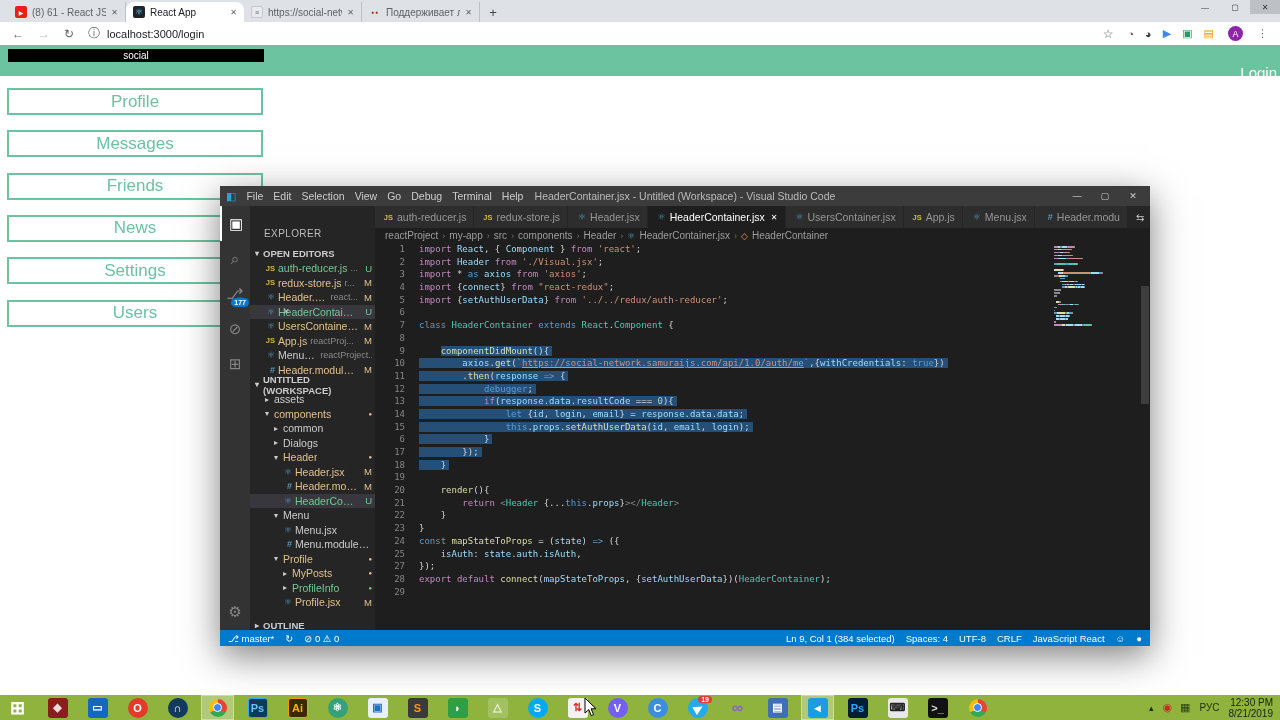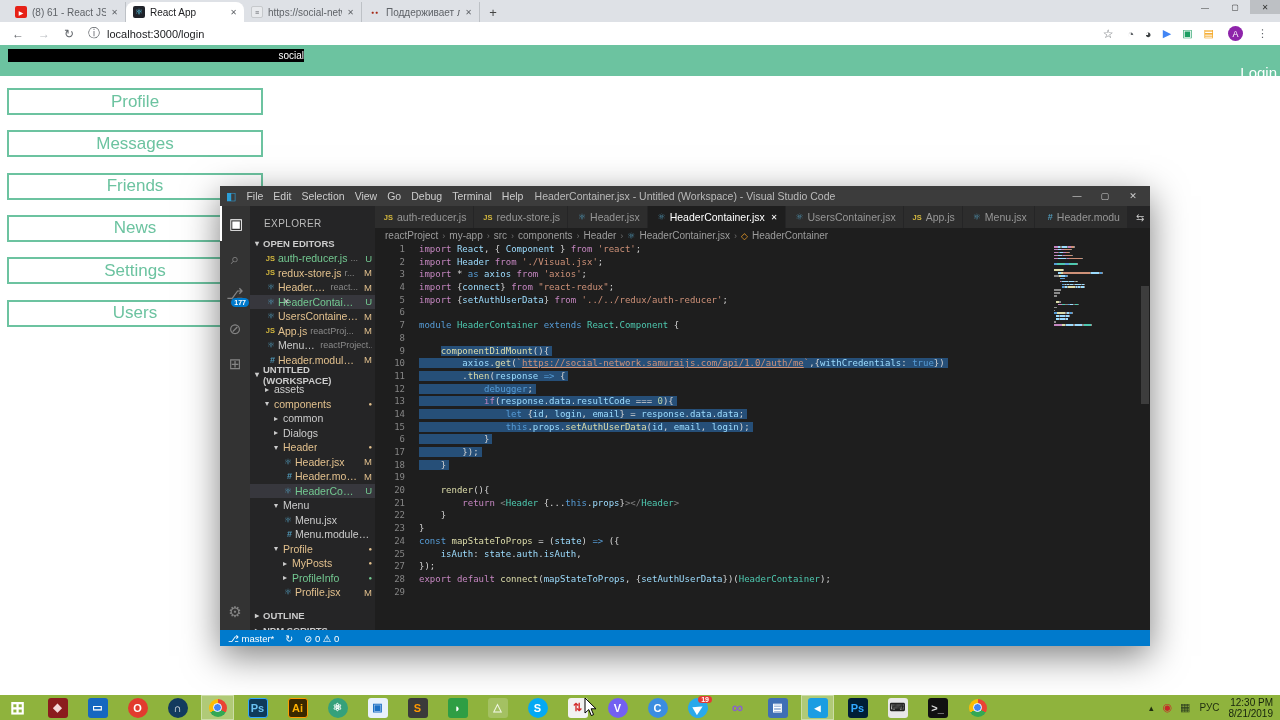--- a/index.html
+++ b/index.html
@@ -32,22 +32,22 @@
   .urlwrap{display:flex;align-items:center;gap:7px;flex:1;}
   .urltext{font-size:11px;color:#202124;}
   .exticons{display:flex;align-items:center;gap:11px;}
   .ext{font-size:11px;}
   .avatar{width:15px;height:15px;border-radius:50%;background:#8e24aa;color:#fff;font-size:9px;
           display:flex;align-items:center;justify-content:center;}
   .morev{color:#5f6368;font-size:11px;letter-spacing:0;}
 
   
   .tealband{position:absolute;left:0;top:45px;width:1280px;height:31px;overflow:hidden;}
-  .brandbox{position:absolute;top:4px;left:8px;width:296px;height:13px;background:#000;color:#fff;
-            font-size:10px;text-align:right;line-height:13px;}
+  .brandbox{position:absolute;top:4px;left:8px;width:256px;height:13px;background:#000;color:#fff;
+            font-size:10px;text-align:center;line-height:13px;}
   .loginlink{position:absolute;right:3px;bottom:-5px;color:#fff;font-size:15px;}
   .mbox{position:absolute;left:7px;width:256px;height:27px;display:flex;align-items:center;
         justify-content:center;font-size:17px;background:#fff;box-sizing:border-box;}
 
   
   .vsc{position:absolute;left:220px;top:186px;width:930px;height:460px;background:#1e1e1e;
        box-shadow:0 10px 34px rgba(0,0,0,.5);z-index:5;}
   .vtitle{height:20px;background:#3c3c3c;display:flex;align-items:center;color:#cccccc;
           font-size:10.5px;position:relative;padding-left:6px;gap:5px;}
   .vlogo{color:#2c9fd8;font-size:11px;}
@@ -59,21 +59,21 @@
   .actbar{width:30px;background:#333333;display:flex;flex-direction:column;align-items:center;position:relative;}
   .aicon{height:35px;width:30px;display:flex;align-items:center;justify-content:center;
          font-size:15px;color:#858585;position:relative;box-sizing:border-box;}
   .aicon.active{color:#ffffff;border-left:2px solid #fff;}
   .scmbadge{position:absolute;right:1px;bottom:4px;background:#007acc;color:#fff;font-size:7px;
             border-radius:8px;padding:1px 3px;font-weight:bold;}
   .agear{position:absolute;bottom:4px;left:0;width:30px;height:28px;display:flex;align-items:center;
          justify-content:center;color:#858585;font-size:15px;}
   .sidebar{width:125px;background:#252526;color:#bbbbbb;font-size:10.5px;overflow:hidden;
            display:flex;flex-direction:column;}
-  .exptitle{height:18px;padding:12px 0 0 14px;font-size:10px;color:#bbbbbb;letter-spacing:.4px;flex:none;}
+  .exptitle{height:18px;padding:22px 0 0 14px;font-size:10px;color:#bbbbbb;letter-spacing:.4px;flex:none;}
   .sechdr{font-weight:bold;font-size:9.5px;color:#cccccc;display:flex;align-items:center;height:15px;
           padding-left:3px;gap:2px;flex:none;}
   .chev{color:#cccccc;font-size:8px;width:8px;text-align:center;flex:none;}
   .oerow,.trow{display:flex;align-items:center;height:14.5px;gap:3px;white-space:nowrap;
                overflow:hidden;flex:none;padding-right:3px;}
   .oerow{padding-left:14px;}
   .oerow.active,.trow.selected{background:#37373d;}
   .oeclose{position:absolute;left:33px;color:#cccccc;font-size:8px;}
   .fi{width:11px;flex:none;text-align:right;font-weight:bold;font-size:7.5px;}
   .fi-js{color:#d4b83e;}
@@ -427,21 +427,21 @@
           <span class="cicon-symbol">◇</span>
           <span>HeaderContainer</span>
         </div>
       <div class="codewrap" id="codewrap">
           <div class="cline"><span class="lnum">1</span><span class="lcontent"><span><span class="tk-k">import </span><span class="tk-v">React</span><span class="tk-w">, { </span><span class="tk-v">Component</span><span class="tk-w"> } </span><span class="tk-k">from </span><span class="tk-s">'react'</span><span class="tk-w">;</span></span></span></div>
           <div class="cline"><span class="lnum">2</span><span class="lcontent"><span><span class="tk-k">import </span><span class="tk-v">Header</span><span class="tk-k"> from </span><span class="tk-s">'./Visual.jsx'</span><span class="tk-w">;</span></span></span></div>
           <div class="cline"><span class="lnum">3</span><span class="lcontent"><span><span class="tk-k">import </span><span class="tk-w">* </span><span class="tk-b">as </span><span class="tk-v">axios</span><span class="tk-k"> from </span><span class="tk-s">'axios'</span><span class="tk-w">;</span></span></span></div>
           <div class="cline"><span class="lnum">4</span><span class="lcontent"><span><span class="tk-k">import </span><span class="tk-w">{</span><span class="tk-v">connect</span><span class="tk-w">} </span><span class="tk-k">from </span><span class="tk-s">"react-redux"</span><span class="tk-w">;</span></span></span></div>
           <div class="cline"><span class="lnum">5</span><span class="lcontent"><span><span class="tk-k">import </span><span class="tk-w">{</span><span class="tk-v">setAuthUserData</span><span class="tk-w">} </span><span class="tk-k">from </span><span class="tk-s">'../../redux/auth-reducer'</span><span class="tk-w">;</span></span></span></div>
           <div class="cline"><span class="lnum">6</span><span class="lcontent"><span></span></span></div>
-          <div class="cline"><span class="lnum">7</span><span class="lcontent"><span><span class="tk-b">module </span><span class="tk-t">HeaderContainer</span><span class="tk-b"> extends </span><span class="tk-t">React</span><span class="tk-w">.</span><span class="tk-t">Component</span><span class="tk-w"> {</span></span></span></div>
+          <div class="cline"><span class="lnum">7</span><span class="lcontent"><span><span class="tk-b">class </span><span class="tk-t">HeaderContainer</span><span class="tk-b"> extends </span><span class="tk-t">React</span><span class="tk-w">.</span><span class="tk-t">Component</span><span class="tk-w"> {</span></span></span></div>
           <div class="cline"><span class="lnum">8</span><span class="lcontent"><span></span></span></div>
           <div class="cline"><span class="lnum">9</span><span class="lcontent"><span>    </span><span class="selbg"><span class="tk-f">componentDidMount</span><span class="tk-w">(){</span></span></span></div>
           <div class="cline"><span class="lnum">10</span><span class="lcontent"><span class="selbg"><span class="tk-w">        </span><span class="tk-v">axios</span><span class="tk-w">.</span><span class="tk-f">get</span><span class="tk-w">(</span><span class="tk-s">`</span><span class="tk-u">https://social-network.samuraijs.com/api/1.0/auth/me</span><span class="tk-s">`</span><span class="tk-w">,{</span><span class="tk-v">withCredentials</span><span class="tk-w">: </span><span class="tk-b">true</span><span class="tk-w">})</span></span></span></div>
           <div class="cline"><span class="lnum">11</span><span class="lcontent"><span class="selbg"><span class="tk-w">        .</span><span class="tk-f">then</span><span class="tk-w">(</span><span class="tk-v">response</span><span class="tk-b"> =&gt; </span><span class="tk-w">{</span></span></span></div>
           <div class="cline"><span class="lnum">12</span><span class="lcontent"><span class="selbg"><span class="tk-w">            </span><span class="tk-b">debugger</span><span class="tk-w">;</span></span></span></div>
           <div class="cline"><span class="lnum">13</span><span class="lcontent"><span class="selbg"><span class="tk-w">            </span><span class="tk-k">if</span><span class="tk-w">(</span><span class="tk-v">response</span><span class="tk-w">.</span><span class="tk-v">data</span><span class="tk-w">.</span><span class="tk-v">resultCode</span><span class="tk-w"> === </span><span class="tk-n">0</span><span class="tk-w">){</span></span></span></div>
           <div class="cline"><span class="lnum">14</span><span class="lcontent"><span class="selbg"><span class="tk-w">                </span><span class="tk-b">let</span><span class="tk-w"> {</span><span class="tk-v">id</span><span class="tk-w">, </span><span class="tk-v">login</span><span class="tk-w">, </span><span class="tk-v">email</span><span class="tk-w">} = </span><span class="tk-v">response</span><span class="tk-w">.</span><span class="tk-v">data</span><span class="tk-w">.</span><span class="tk-v">data</span><span class="tk-w">;</span></span></span></div>
           <div class="cline"><span class="lnum">15</span><span class="lcontent"><span class="selbg"><span class="tk-w">                </span><span class="tk-b">this</span><span class="tk-w">.</span><span class="tk-v">props</span><span class="tk-w">.</span><span class="tk-f">setAuthUserData</span><span class="tk-w">(</span><span class="tk-v">id</span><span class="tk-w">, </span><span class="tk-v">email</span><span class="tk-w">, </span><span class="tk-v">login</span><span class="tk-w">);</span></span></span></div>
           <div class="cline"><span class="lnum">6</span><span class="lcontent"><span class="selbg"><span class="tk-w">            }</span></span></span></div>
           <div class="cline"><span class="lnum">17</span><span class="lcontent"><span class="selbg"><span class="tk-w">        });</span></span></span></div>
@@ -490,20 +490,29 @@
         </div>
       <div class="vscroll"></div>
     </div>
   </div>
   <div class="statusbar">
     <span id="statusL" style="display:flex;gap:11px;">
         <span>⎇ master*</span>
         <span>↻</span>
         <span>⊘ 0  ⚠ 0</span>
       </span>
+    <span class="sright" id="statusR">
+        <span>Ln 9, Col 1 (384 selected)</span>
+        <span>Spaces: 4</span>
+        <span>UTF-8</span>
+        <span>CRLF</span>
+        <span>JavaScript React</span>
+        <span>☺</span>
+        <span>●</span>
+      </span>
   </div>
 </div>
 
 <div class="taskbar">
   <span id="tbicons" style="display:flex;align-items:center;">
       <span class="tico">
         <span class="tg" style="color: rgb(255, 255, 255); font-size: 18px;">⊞</span>
       </span>
       <span class="tico">
         <span class="tg" style="color: rgb(243, 217, 217); background: rgb(139, 29, 29);">◆</span>

